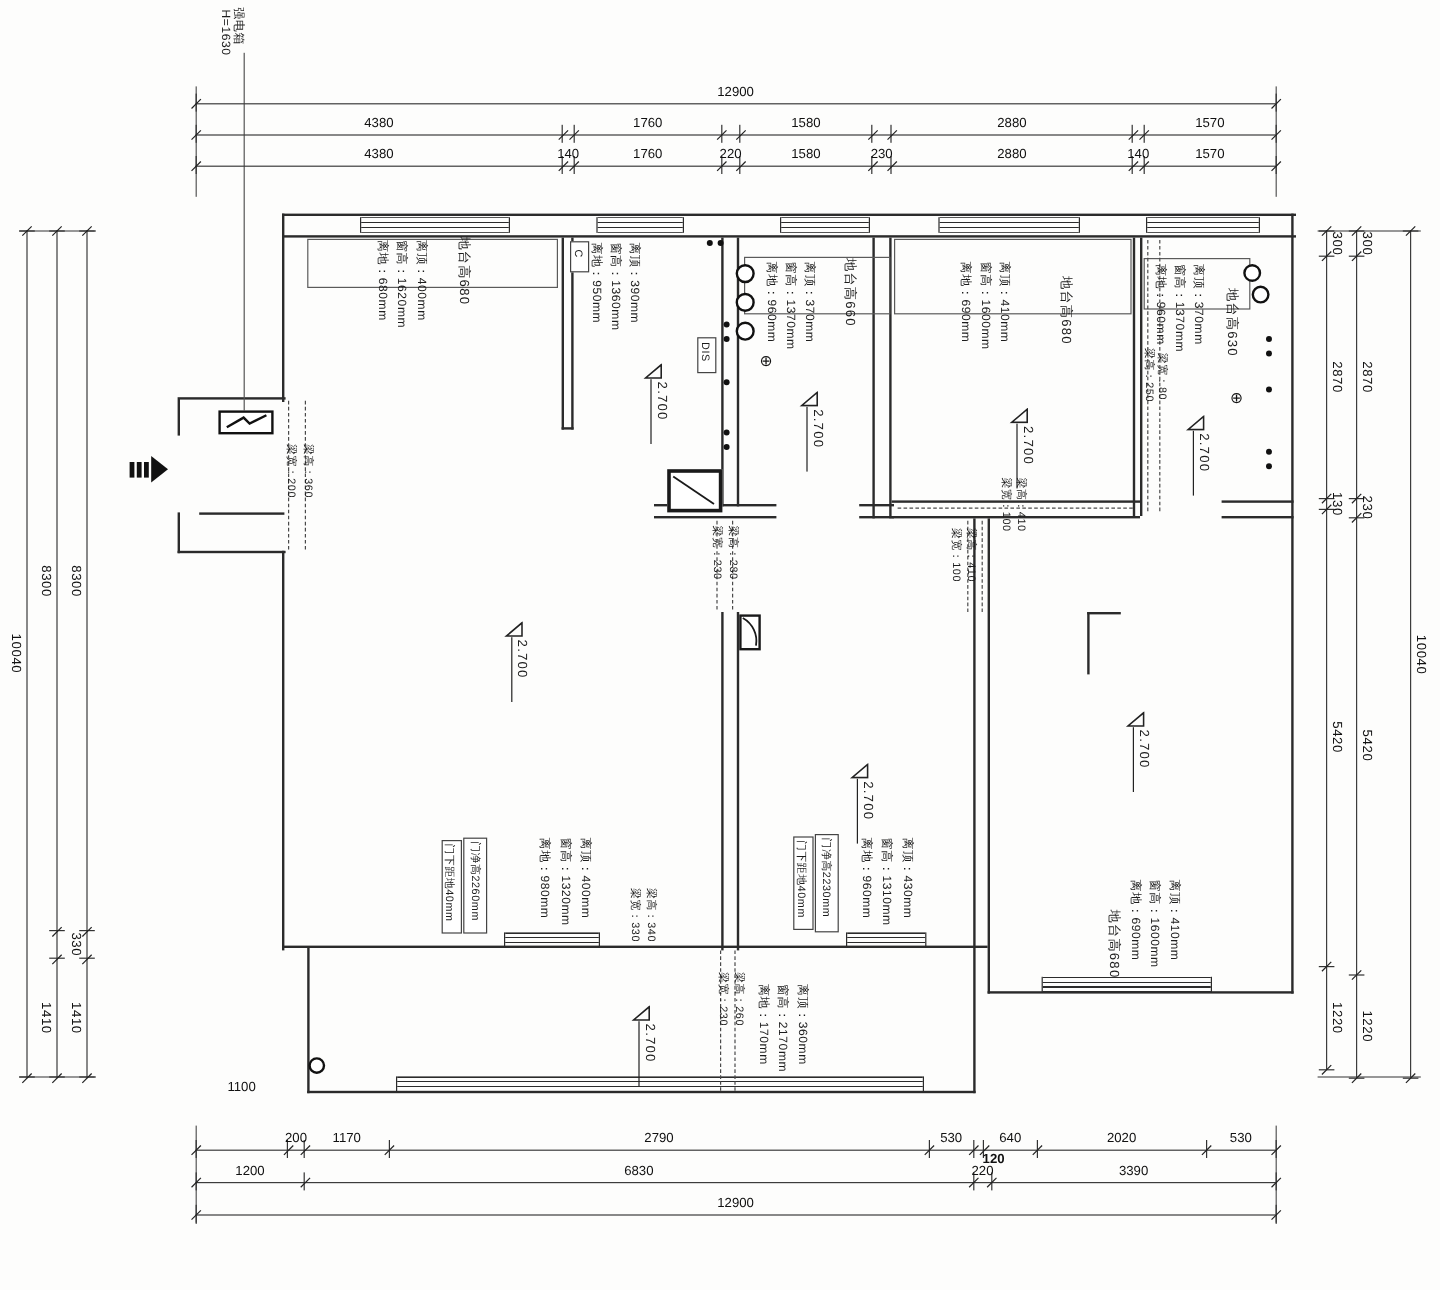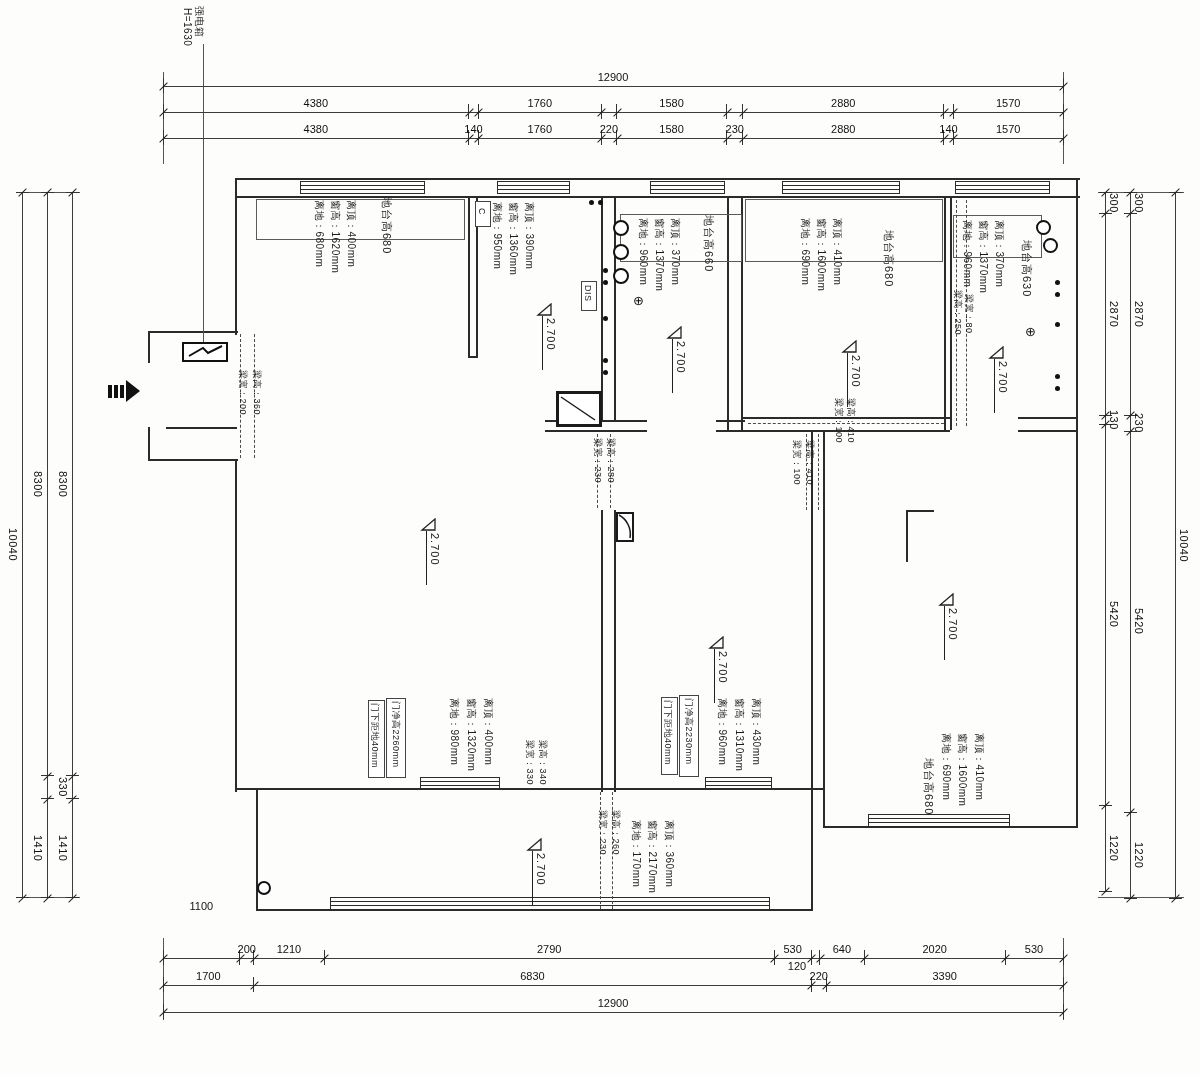--- a/index.html
+++ b/index.html
@@ -364,39 +364,39 @@
       <div class="tick-v" style="left: 819px; top: 950px;"></div>
       <div class="slash" style="left: 814.5px; top: 958px;"></div>
       <div class="tick-v" style="left: 863.7px; top: 950px;"></div>
       <div class="slash" style="left: 859.2px; top: 958px;"></div>
       <div class="tick-v" style="left: 1004.6px; top: 950px;"></div>
       <div class="slash" style="left: 1000.1px; top: 958px;"></div>
       <div class="tick-v" style="left: 1062.5px; top: 950px;"></div>
       <div class="slash" style="left: 1058px; top: 958px;"></div>
       <span class="dimlab" style="left: 201.35px; top: 900px;">1100</span>
       <span class="dimlab" style="left: 246.7px; top: 943px;">200</span>
-      <span class="dimlab" style="left: 288.95px; top: 943px;">1210</span>
+      <span class="dimlab" style="left: 288.95px; top: 943px;">1170</span>
       <span class="dimlab" style="left: 549.2px; top: 943px;">2790</span>
       <span class="dimlab" style="left: 792.65px; top: 943px;">530</span>
-      <span class="dimlab" style="left: 797px; top: 960px;">120</span>
+      <span class="dimlab" style="left: 828px; top: 960px; font-weight: bold;">120</span>
       <span class="dimlab" style="left: 841.85px; top: 943px;">640</span>
       <span class="dimlab" style="left: 934.65px; top: 943px;">2020</span>
       <span class="dimlab" style="left: 1034.05px; top: 943px;">530</span>
       <div class="thin" style="left: 163px; top: 985px; width: 900px; height: 1px;"></div>
       <div class="tick-v" style="left: 162.5px; top: 977px;"></div>
       <div class="slash" style="left: 158px; top: 985px;"></div>
       <div class="tick-v" style="left: 253.2px; top: 977px;"></div>
       <div class="slash" style="left: 248.7px; top: 985px;"></div>
       <div class="tick-v" style="left: 810.6px; top: 977px;"></div>
       <div class="slash" style="left: 806.1px; top: 985px;"></div>
       <div class="tick-v" style="left: 825.9px; top: 977px;"></div>
       <div class="slash" style="left: 821.4px; top: 985px;"></div>
       <div class="tick-v" style="left: 1062.5px; top: 977px;"></div>
       <div class="slash" style="left: 1058px; top: 985px;"></div>
-      <span class="dimlab" style="left: 208.35px; top: 970px;">1700</span>
+      <span class="dimlab" style="left: 208.35px; top: 970px;">1200</span>
       <span class="dimlab" style="left: 532.4px; top: 970px;">6830</span>
       <span class="dimlab" style="left: 818.75px; top: 970px;">220</span>
       <span class="dimlab" style="left: 944.7px; top: 970px;">3390</span>
       <div class="thin" style="left: 163px; top: 1012px; width: 900px; height: 1px;"></div>
       <div class="tick-v" style="left: 162.5px; top: 1004px;"></div>
       <div class="slash" style="left: 158px; top: 1012px;"></div>
       <div class="tick-v" style="left: 1062.5px; top: 1004px;"></div>
       <div class="slash" style="left: 1058px; top: 1012px;"></div>
       <span class="dimlab" style="left: 613px; top: 997px;">12900</span>
       <div class="thin" style="left: 72px; top: 192px; width: 1px; height: 705.8px;"></div>

